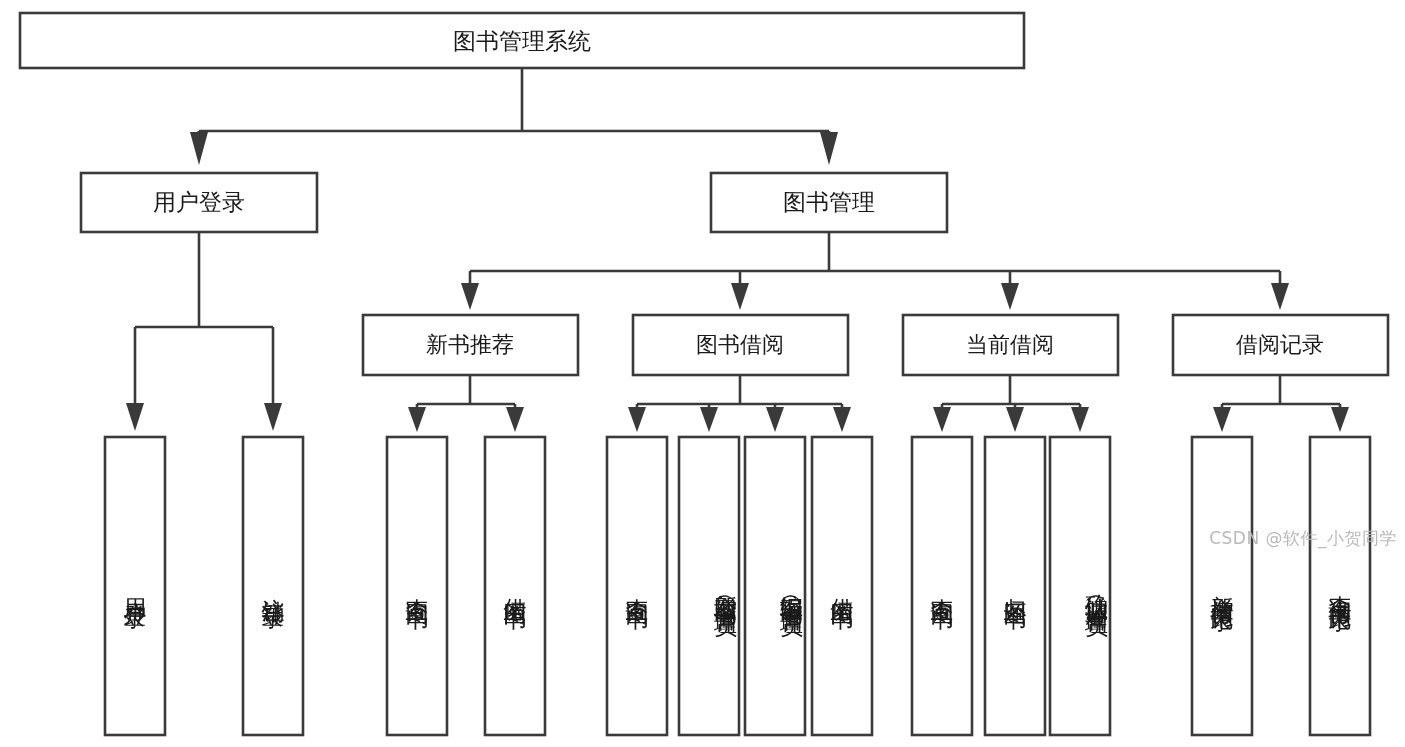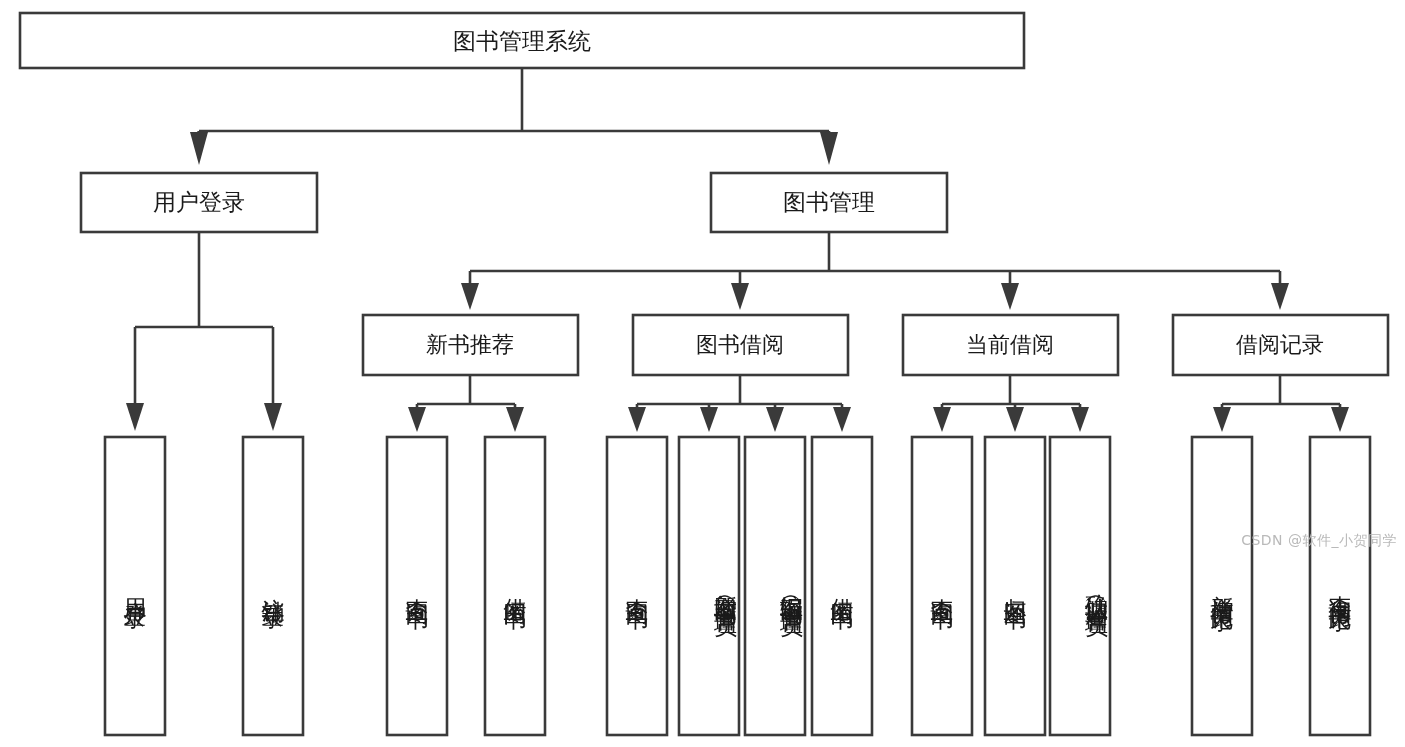--- a/index.html
+++ b/index.html
@@ -68,21 +68,21 @@
     text-align: center;
     white-space: nowrap;
     pointer-events: none;
     user-select: none;
   }
   .watermark {
     position: absolute;
     right: 8px;
     bottom: 4px;
     font-family: "DejaVu Sans", "Liberation Sans", sans-serif;
-    font-size: 14px;
+    font-size: 17px;
     color: #b9b9b9;
     letter-spacing: 0.5px;
     white-space: nowrap;
   }
 </style>
 </head>
 <body>
 
 <div id="diagram-root">
 

